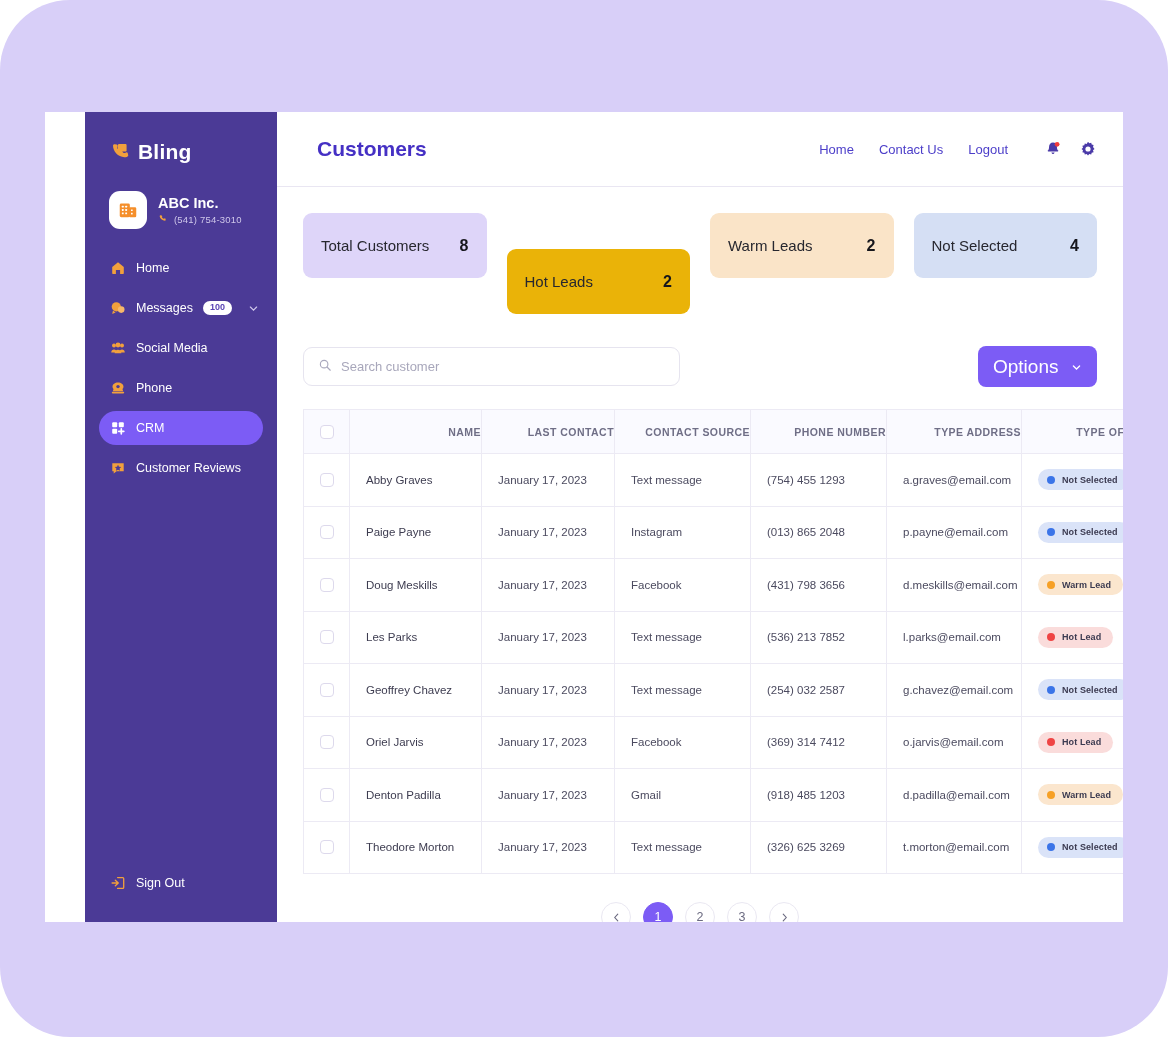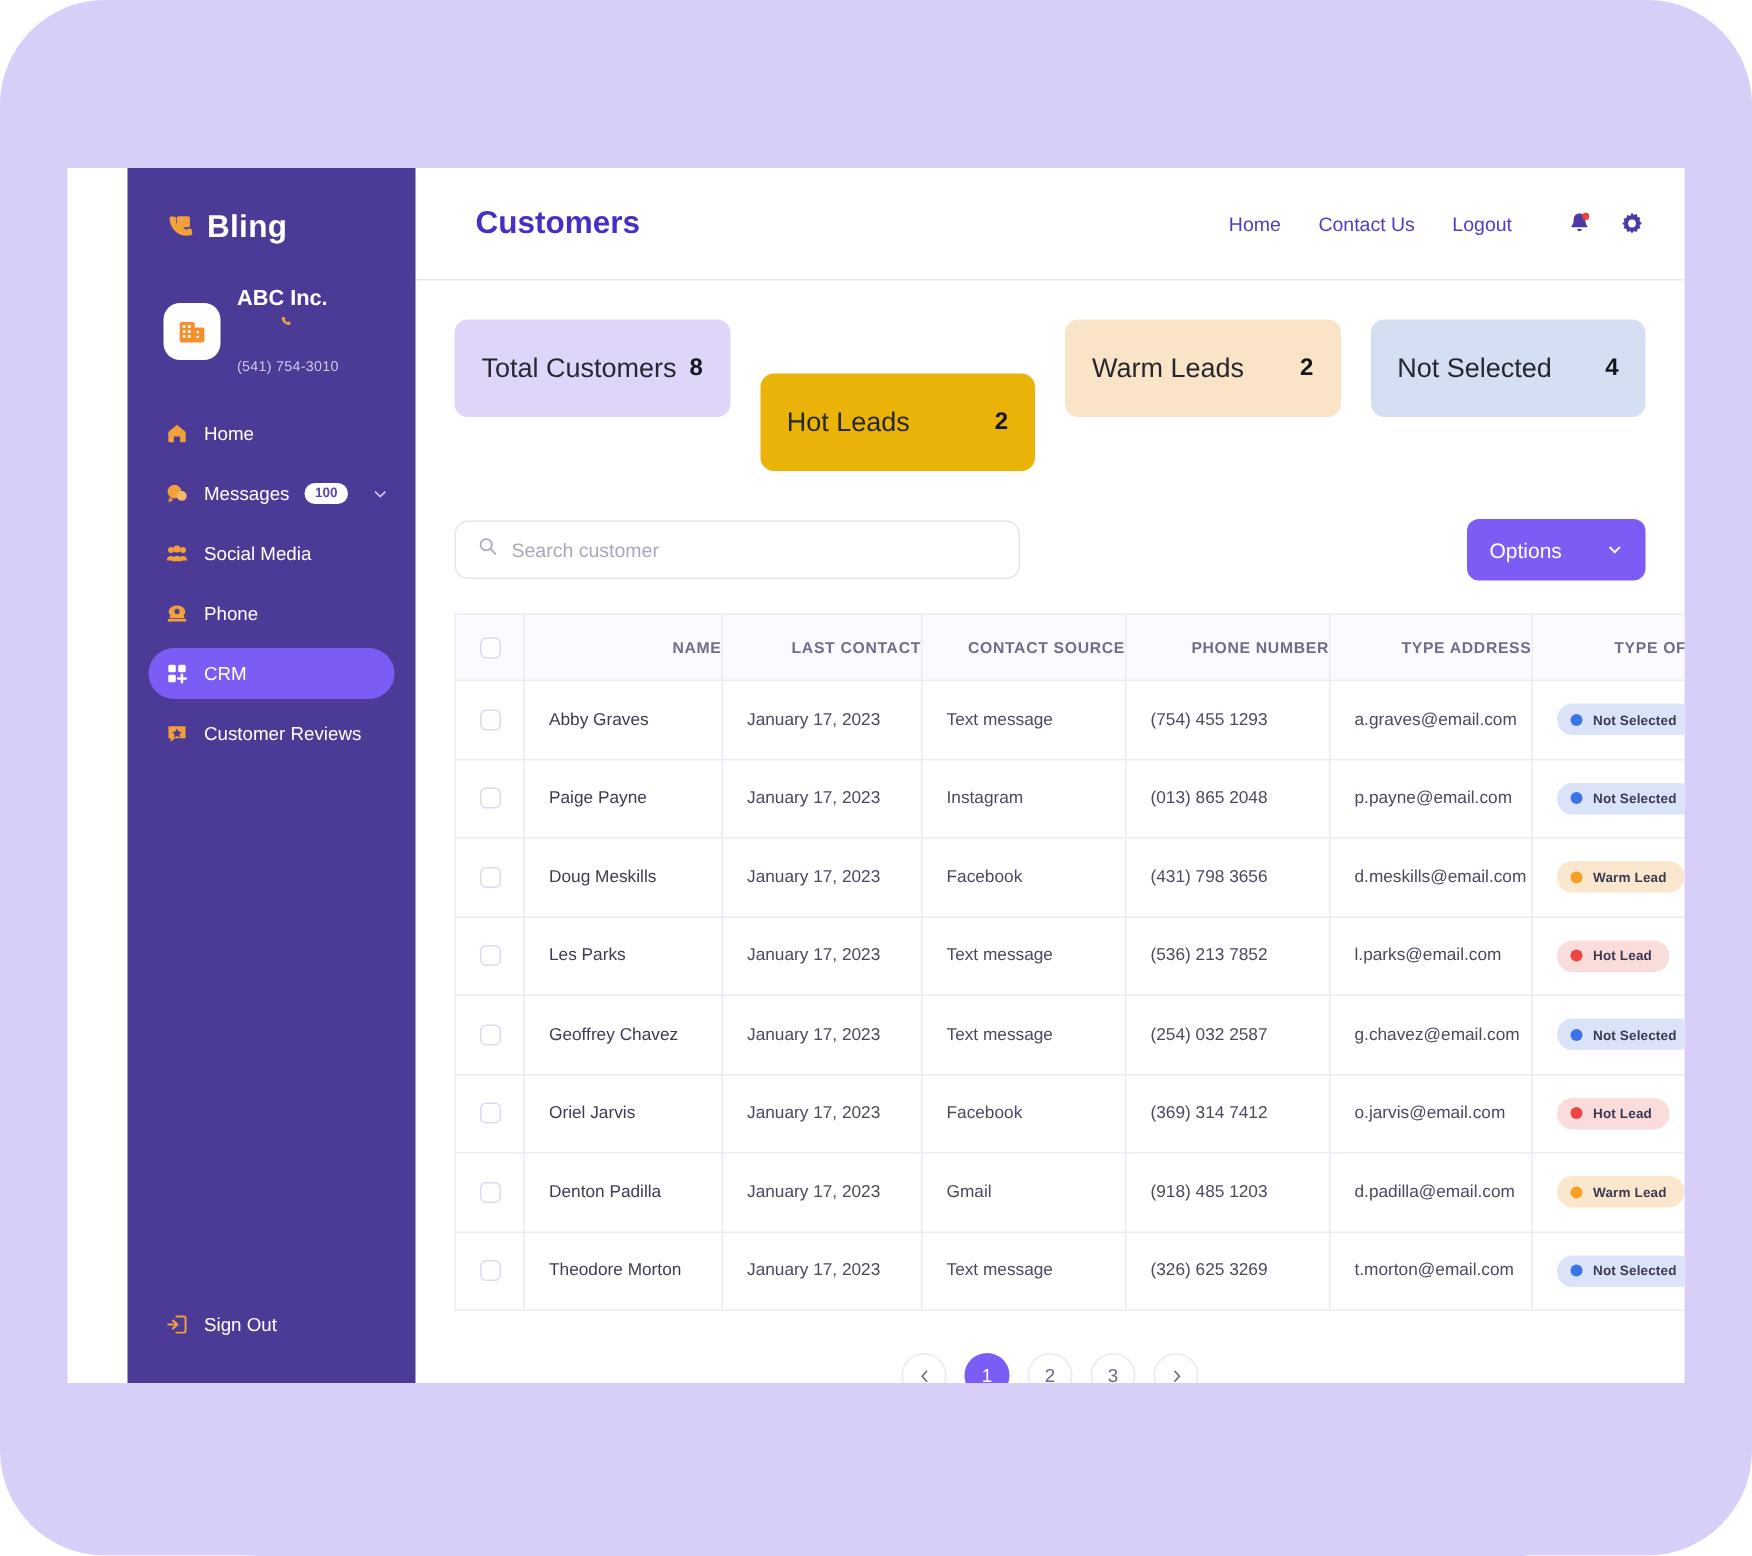--- a/index.html
+++ b/index.html
@@ -47,22 +47,22 @@
   }
   .org-tile {
     width: 38px; height: 38px; border-radius: 11px;
     background: #ffffff;
     display: flex; align-items: center; justify-content: center;
     flex: 0 0 38px;
   }
   .org-text { display: flex; flex-direction: column; gap: 3px; }
   .org-name { color:#ffffff; font-size: 14.5px; font-weight: bold; }
   .org-phone {
-    display: flex; align-items: center; gap: 18px;
-    color: #cfc7ea; font-size: 9.5px; letter-spacing: .2px; flex-direction: column;
+    display: flex; align-items: center; gap: 5px;
+    color: #cfc7ea; font-size: 9.5px; letter-spacing: .2px;
   }
 
   .nav { margin-top: 22px; padding: 0 14px; }
   .nav-item {
     display: flex; align-items: center; gap: 10px;
     height: 34px; padding: 0 11px;
     border-radius: 17px;
     color: #ffffff; font-size: 12.5px;
     position: relative;
     margin-bottom: 6px;
@@ -105,21 +105,21 @@
 
   .content { padding: 26px 26px 0 26px; flex: 1 1 auto; }
 
   
   .stats { display: flex; gap: 20px; }
   .stat {
     flex: 1 1 0; height: 65px; border-radius: 9px;
     display: flex; align-items: center; justify-content: space-between;
     padding: 0 18px;
   }
-  .stat-label { font-size: 18px; color: #27272f; }
+  .stat-label { font-size: 15px; color: #27272f; }
   .stat-value { font-size: 16px; color: #16161c; font-weight: bold; }
 
   
   .toolbar {
     display: flex; align-items: center; justify-content: space-between;
     margin-top: 32px;
   }
   .search {
     width: 377px; height: 39px; border: 1px solid #e6e4ef;
     border-radius: 9px; background:#fff;
@@ -129,21 +129,21 @@
     border: 0; outline: 0; flex: 1 1 auto;
     font-family: "Liberation Sans", sans-serif;
     font-size: 13px; color: #9b9ab0; background: transparent;
   }
   .search input::placeholder { color: #a8a7bb; }
   .options-btn {
     width: 119px; height: 41px; border-radius: 8px;
     background: #7c5cf5; color: #ffffff;
     border: 0; cursor: pointer;
     display: flex; align-items: center; justify-content: space-between;
-    padding: 15px 15px; font-size: 14px;
+    padding: 15px 15px; font-size: 19px;
     font-family: "Liberation Sans", sans-serif;
   }
 
   
   table {
     width: 100%; margin-top: 22px;
     border-collapse: collapse;
     border: 1px solid #eceaf4;
     border-radius: 8px;
     table-layout: fixed;

